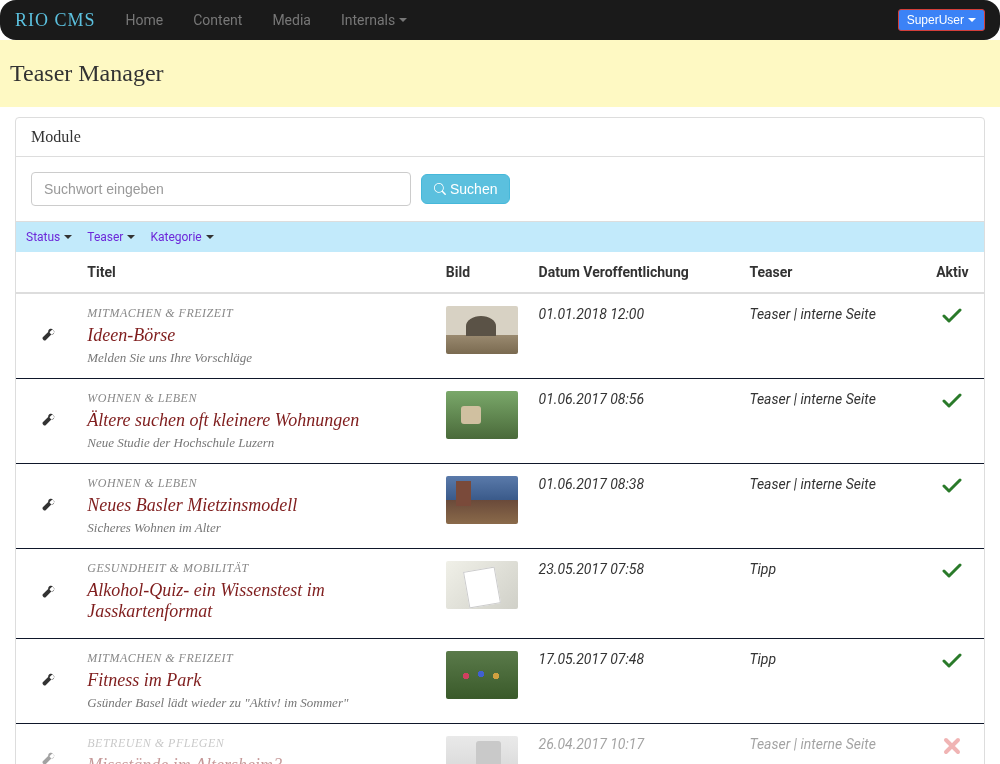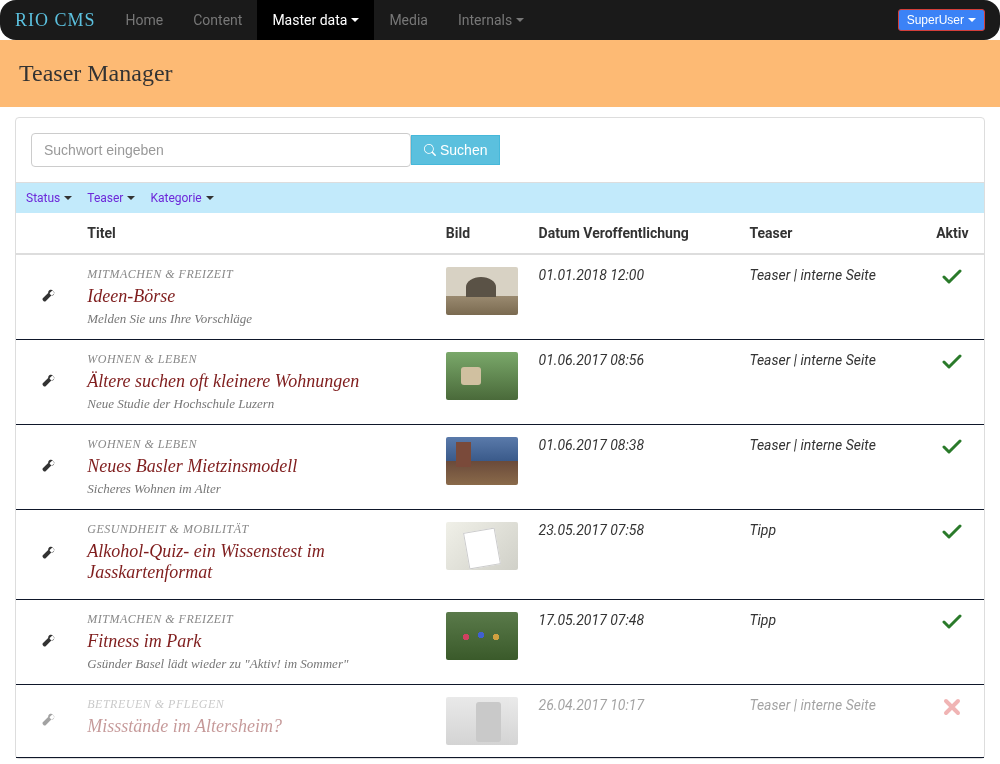--- a/index.html
+++ b/index.html
@@ -8,34 +8,34 @@
   
   .navbar { background: #1a1a1a; height: 40px; display: flex; align-items: center; padding: 0 15px; justify-content: space-between; border-radius: 16px; }
   .navbar-left { display: flex; align-items: center; height: 100%; }
   .brand { color: #5bc0de; font-size: 18px; font-weight: 400; letter-spacing: 1px; padding: 0 15px 0 0; font-family: Georgia, serif; }
   .nav-item { color: #777; padding: 17px 15px; height: 40px; display: flex; align-items: center; cursor: pointer; font-size: 14px; }
   .nav-item.active { background: #000; color: #fff; }
   .caret { display: inline-block; width: 0; height: 0; margin-left: 4px; vertical-align: middle; border-top: 4px solid; border-right: 4px solid transparent; border-left: 4px solid transparent; }
   .user-btn { background: #3b82f6; color: #fff; border: 1px solid #d43f3a; border-radius: 3px; padding: 3px 8px; font-size: 12px; cursor: pointer; display: flex; align-items: center; }
   
   
-  .header-band { background: #fdba74; padding: 20px 19px; }
+  .header-band { background: #fef9c3; padding: 20px 10px; }
   .page-title { font-family: Georgia, "Times New Roman", serif; font-size: 24px; color: #333; font-weight: 400; }
   
   
   .main-wrap { padding: 0; }
   .panel { border: 1px solid #ddd; border-radius: 4px; margin: 10px 15px 0 15px; background: #fff; }
   .panel-heading { padding: 10px 15px; border-bottom: 1px solid #ddd; font-family: Georgia, serif; font-size: 16px; }
   .panel-body { padding: 15px; }
   
   
-  .search-row { display: flex; align-items: center; }
+  .search-row { display: flex; gap: 10px; align-items: center; }
   .search-input { flex: 0 0 380px; height: 34px; border: 1px solid #ccc; border-radius: 4px; padding: 6px 12px; font-size: 14px; color: #555; }
   .search-input::placeholder { color: #999; }
-  .search-btn { background: #5bc0de; border: 1px solid #46b8da; color: #fff; border-radius: 0; padding: 6px 12px; font-size: 14px; cursor: pointer; display: flex; align-items: center; gap: 4px; }
+  .search-btn { background: #5bc0de; border: 1px solid #46b8da; color: #fff; border-radius: 6px; padding: 6px 12px; font-size: 14px; cursor: pointer; display: flex; align-items: center; gap: 4px; }
   .search-btn svg { width: 12px; height: 12px; }
   
   
   .filter-bar { background: #c2eafb; padding: 8px 10px; display: flex; gap: 15px; border-top: 1px solid #ddd; }
   .filter-item { color: #6d28d9; font-size: 12px; cursor: pointer; display: flex; align-items: center; }
   .filter-item .caret { border-top-color: #333; }
   
   
   table { width: 100%; border-collapse: collapse; }
   thead th { text-align: left; padding: 12px 8px; font-weight: 700; font-size: 14px; border-bottom: 2px solid #ddd; }
@@ -76,42 +76,39 @@
   .cross-red { color: #e05a5a; }
 </style>
 </head>
 <body>
 
 <div class="navbar">
   <div class="navbar-left">
     <div class="brand">RIO CMS</div>
     <div class="nav-item">Home</div>
     <div class="nav-item">Content</div>
-    <div class="nav-item active">
-      <span>Master data</span>
-      <span class="caret"></span>
-    </div>
     <div class="nav-item">Media</div>
     <div class="nav-item">
       <span>Internals</span>
       <span class="caret"></span>
     </div>
   </div>
   <button class="user-btn">
     <span>SuperUser</span>
     <span class="caret"></span>
   </button>
 </div>
 
 <div class="header-band">
   <h1 class="page-title">Teaser Manager</h1>
 </div>
 
 <div class="main-wrap">
   <div class="panel">
+    <div class="panel-heading">Module</div>
     <div class="panel-body">
       <div class="search-row">
         <input class="search-input" type="text" placeholder="Suchwort eingeben" style="">
         <button class="search-btn">
           <svg viewBox="0 0 16 16" fill="currentColor">
               <path d="M11.742 10.344a6.5 6.5 0 1 0-1.397 1.398l3.85 3.85a1 1 0 0 0 1.415-1.414l-3.85-3.85zM12 6.5a5.5 5.5 0 1 1-11 0 5.5 5.5 0 0 1 11 0z"></path>
             </svg>
           <span>Suchen</span>
         </button>
       </div>

